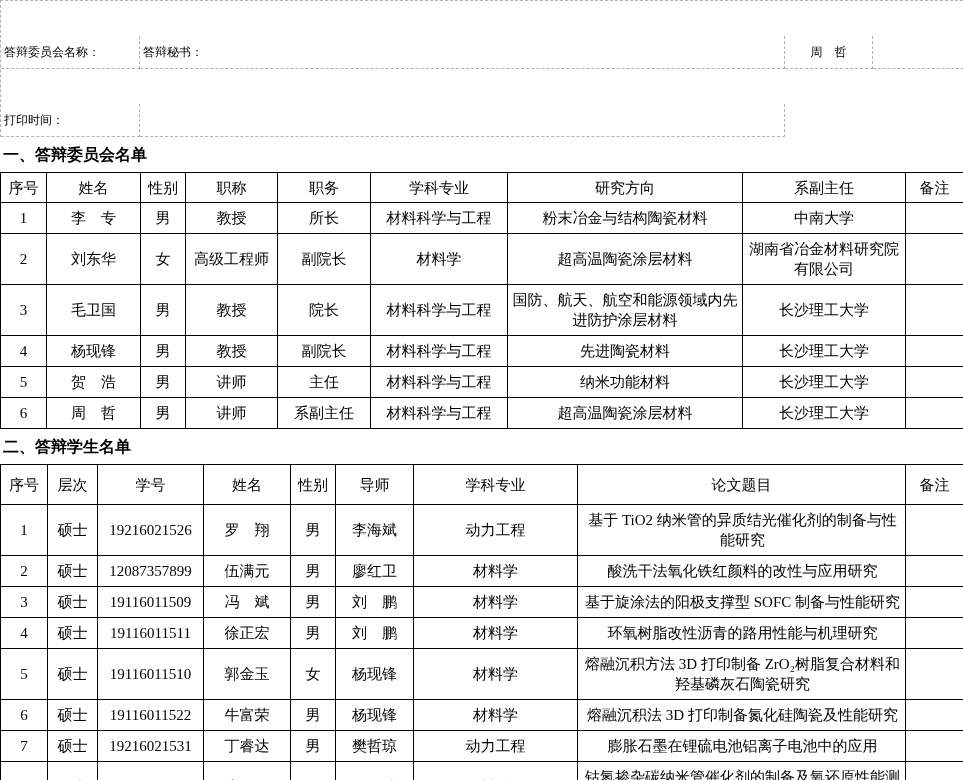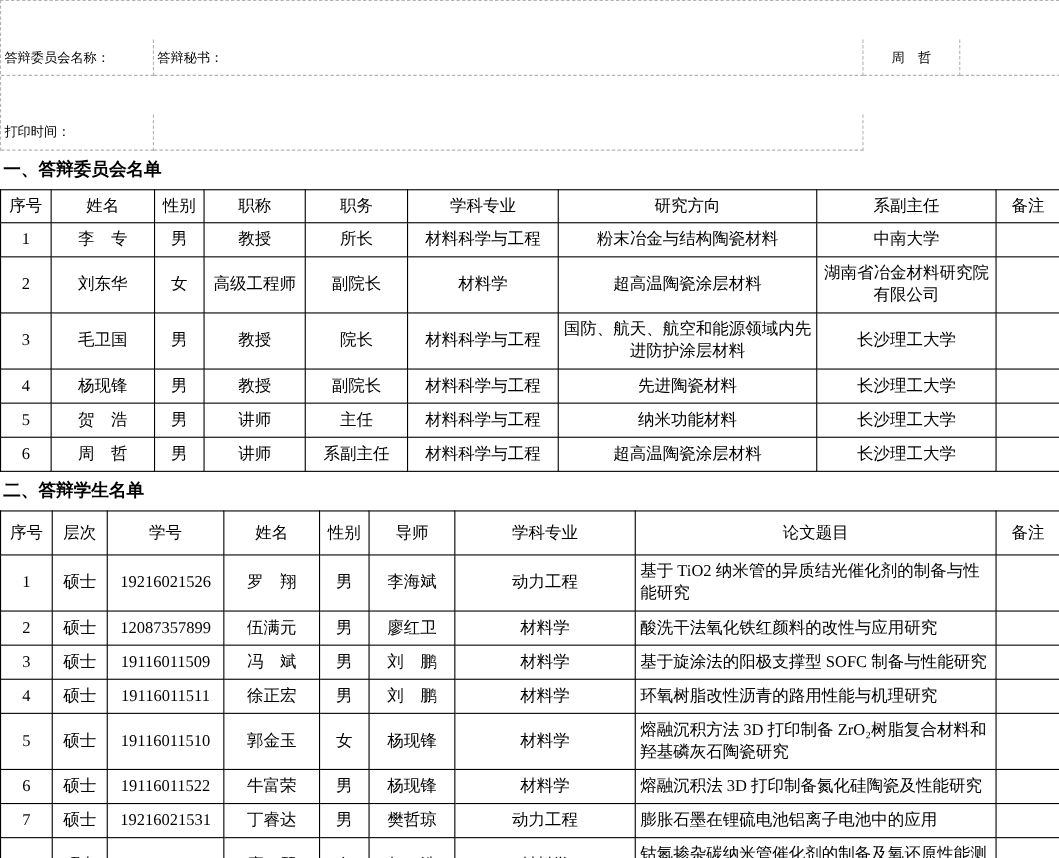--- a/index.html
+++ b/index.html
@@ -53,21 +53,21 @@
     line-height: 20px;
     text-align: center;
     vertical-align: middle;
     padding: 5px 3px;
     overflow: hidden;
     word-break: break-all;
   }
   .t1 thead th { height: 21px; padding: 4px 2px; }
   .t2 thead th { height: 31px; padding: 4px 2px; }
   
-  .t2 tbody td:nth-child(8) { text-align: left; padding-left: 4px; padding-right: 2px; }
+  .t2 tbody td:nth-child(8) { text-align: center; padding-left: 4px; padding-right: 2px; }
 </style>
 </head>
 <body>
 
 <div class="meta">
   <div class="cell label">答辩委员会名称：</div>
   <div class="cell label">答辩秘书：</div>
   <div class="cell center">周　哲</div>
 
   <div class="cell value value-indent">

